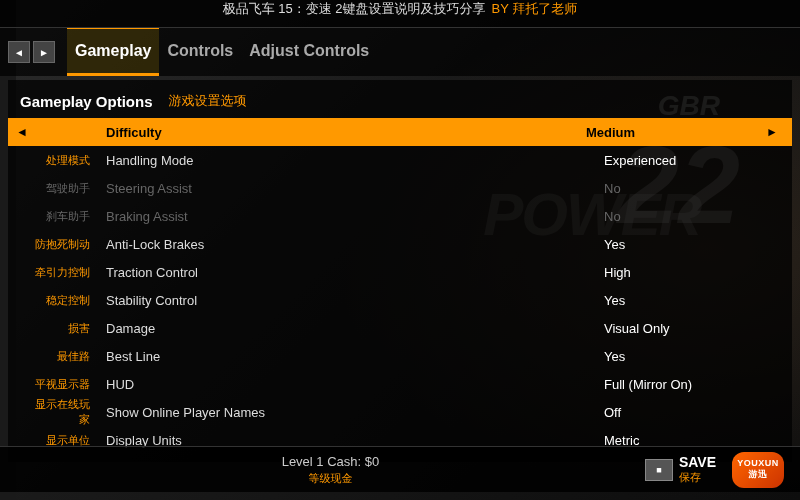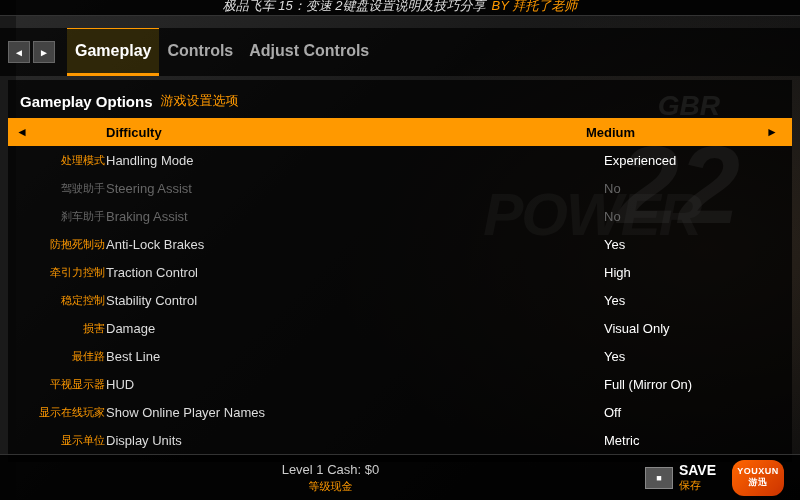--- a/index.html
+++ b/index.html
@@ -30,30 +30,29 @@
       height: 100%;
       background: radial-gradient(ellipse at 80% 50%, rgba(80,60,40,0.4) 0%, transparent 70%);
     }
 
     
     .top-banner {
       position: absolute;
       top: 0;
       left: 0;
       right: 0;
-      height: 16px;
+      height: 28px;
       background: rgba(0,0,0,0.85);
       display: flex;
-      align-items: flex-end;
+      align-items: flex-start;
       justify-content: center;
       font-size: 13px;
       color: #ddd;
       z-index: 10;
       border-bottom: 1px solid #333;
-      font-style: italic;
     }
     .top-banner .by-tag {
       color: #f90;
       margin-left: 6px;
     }
 
     
     .ui-panel {
       position: absolute;
       top: 28px;
@@ -111,21 +110,21 @@
     .content-area {
       background: rgba(0,0,0,0.72);
       margin: 4px 8px;
       padding: 8px 0;
     }
 
     .section-header {
       display: flex;
       align-items: center;
       padding: 4px 12px 8px;
-      gap: 8px;
+      gap: 16px;
     }
     .section-title-en {
       font-size: 15px;
       font-weight: bold;
       color: #fff;
     }
     .section-title-cn {
       font-size: 13px;
       color: #f90;
     }
@@ -157,21 +156,21 @@
     .option-row .arrow-right {
       width: 18px;
       font-size: 12px;
       color: #000;
     }
     .label-cn {
       width: 72px;
       font-size: 11px;
       color: #f90;
       text-align: right;
-      padding-right: 1px;
+      padding-right: 16px;
     }
     .label-en {
       flex: 1;
       font-size: 13px;
       color: #ddd;
     }
     .value {
       width: 180px;
       font-size: 13px;
       color: #fff;
@@ -182,21 +181,21 @@
     }
     .option-row.dimmed .label-cn,
     .option-row.dimmed .label-en,
     .option-row.dimmed .value {
       color: #666;
     }
 
     
     .bottom-bar {
       position: absolute;
-      bottom: 0;
+      bottom: 8px;
       left: 0;
       right: 0;
       height: 46px;
       background: rgba(0,0,0,0.85);
       display: flex;
       align-items: center;
       padding: 0 16px;
       border-top: 1px solid #333;
       z-index: 10;
     }

